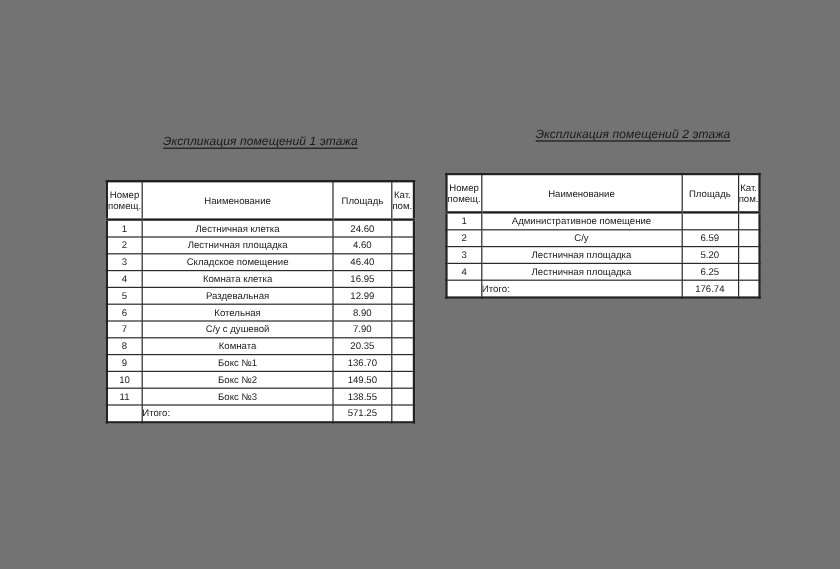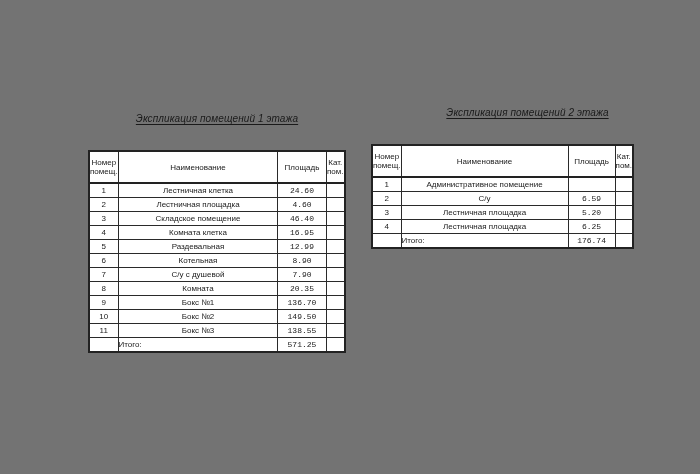--- a/index.html
+++ b/index.html
@@ -51,21 +51,21 @@
   }
   table.expl-table tbody td {
     height: 13px;
     font-size: 8px;
     line-height: 13px;
     vertical-align: middle;
   }
   td.c-num  { text-align: center; }
   td.c-name { text-align: center; padding-left: 5px; }
   td.c-name.total { text-align: left; padding-right: 4px; }
-  td.c-area { text-align: center; font-family: Liberation Mono, monospace; }
+  td.c-area { text-align: center; }
   td.c-cat  { text-align: center; }
 </style>
 </head>
 <body>
 
 <div class="sheet">
 
   <section class="expl" style="left:88px; top:113px; width:258px; height:260px;">
     <div class="expl-title">Экспликация помещений 1 этажа</div>
     <table class="expl-table">

